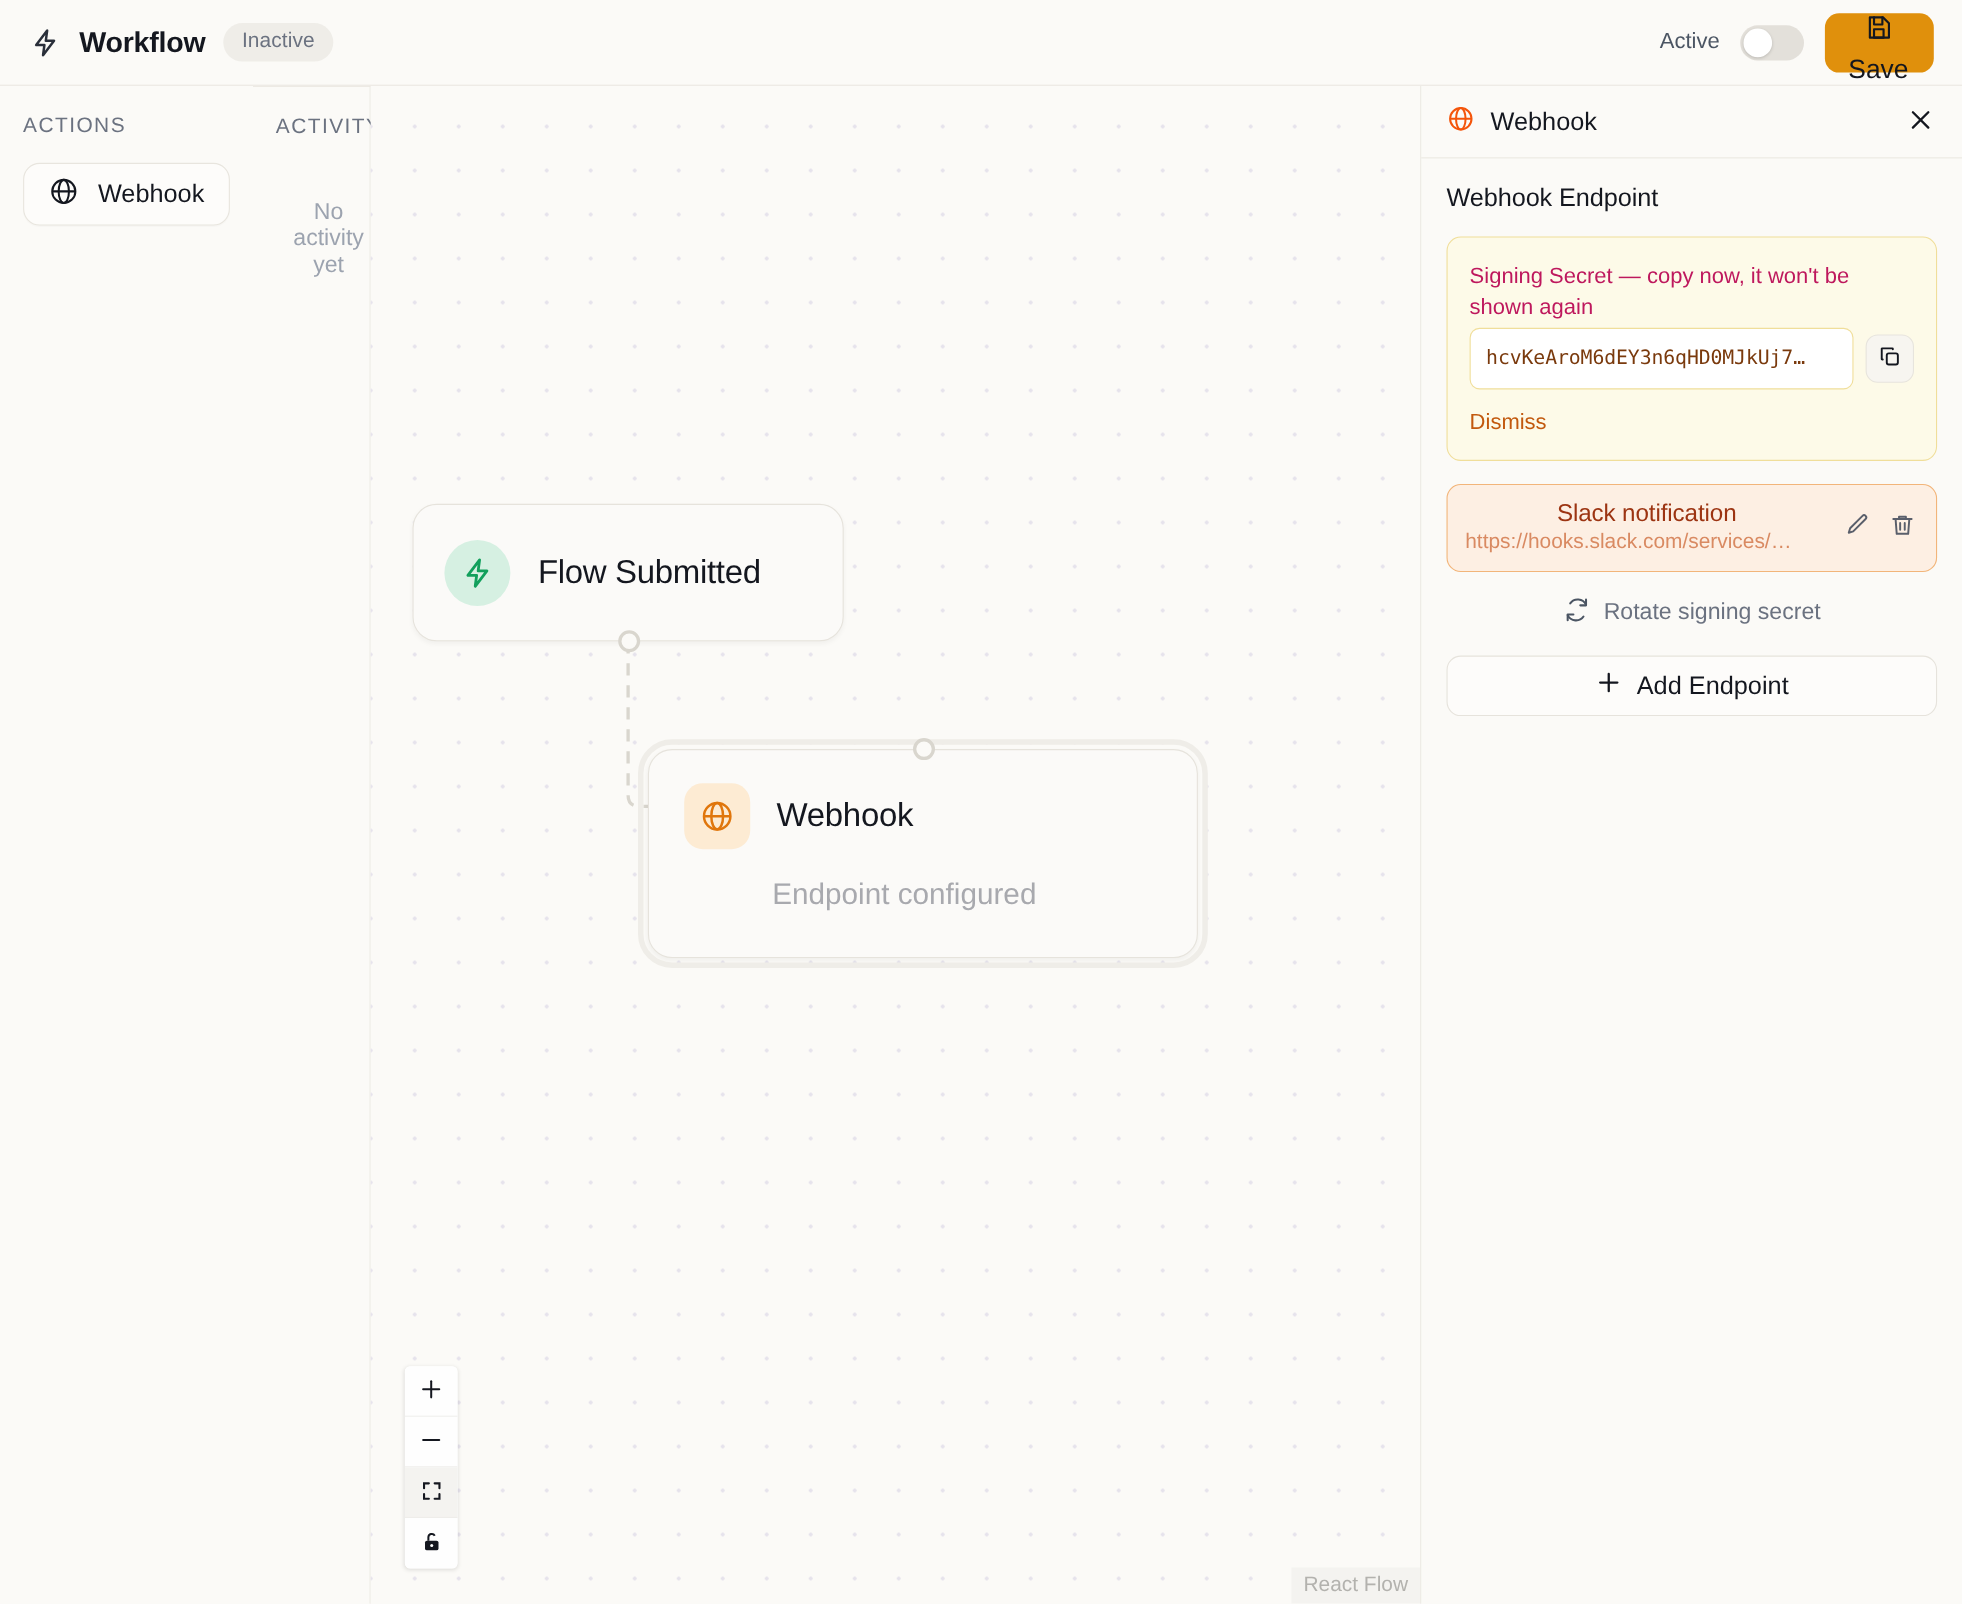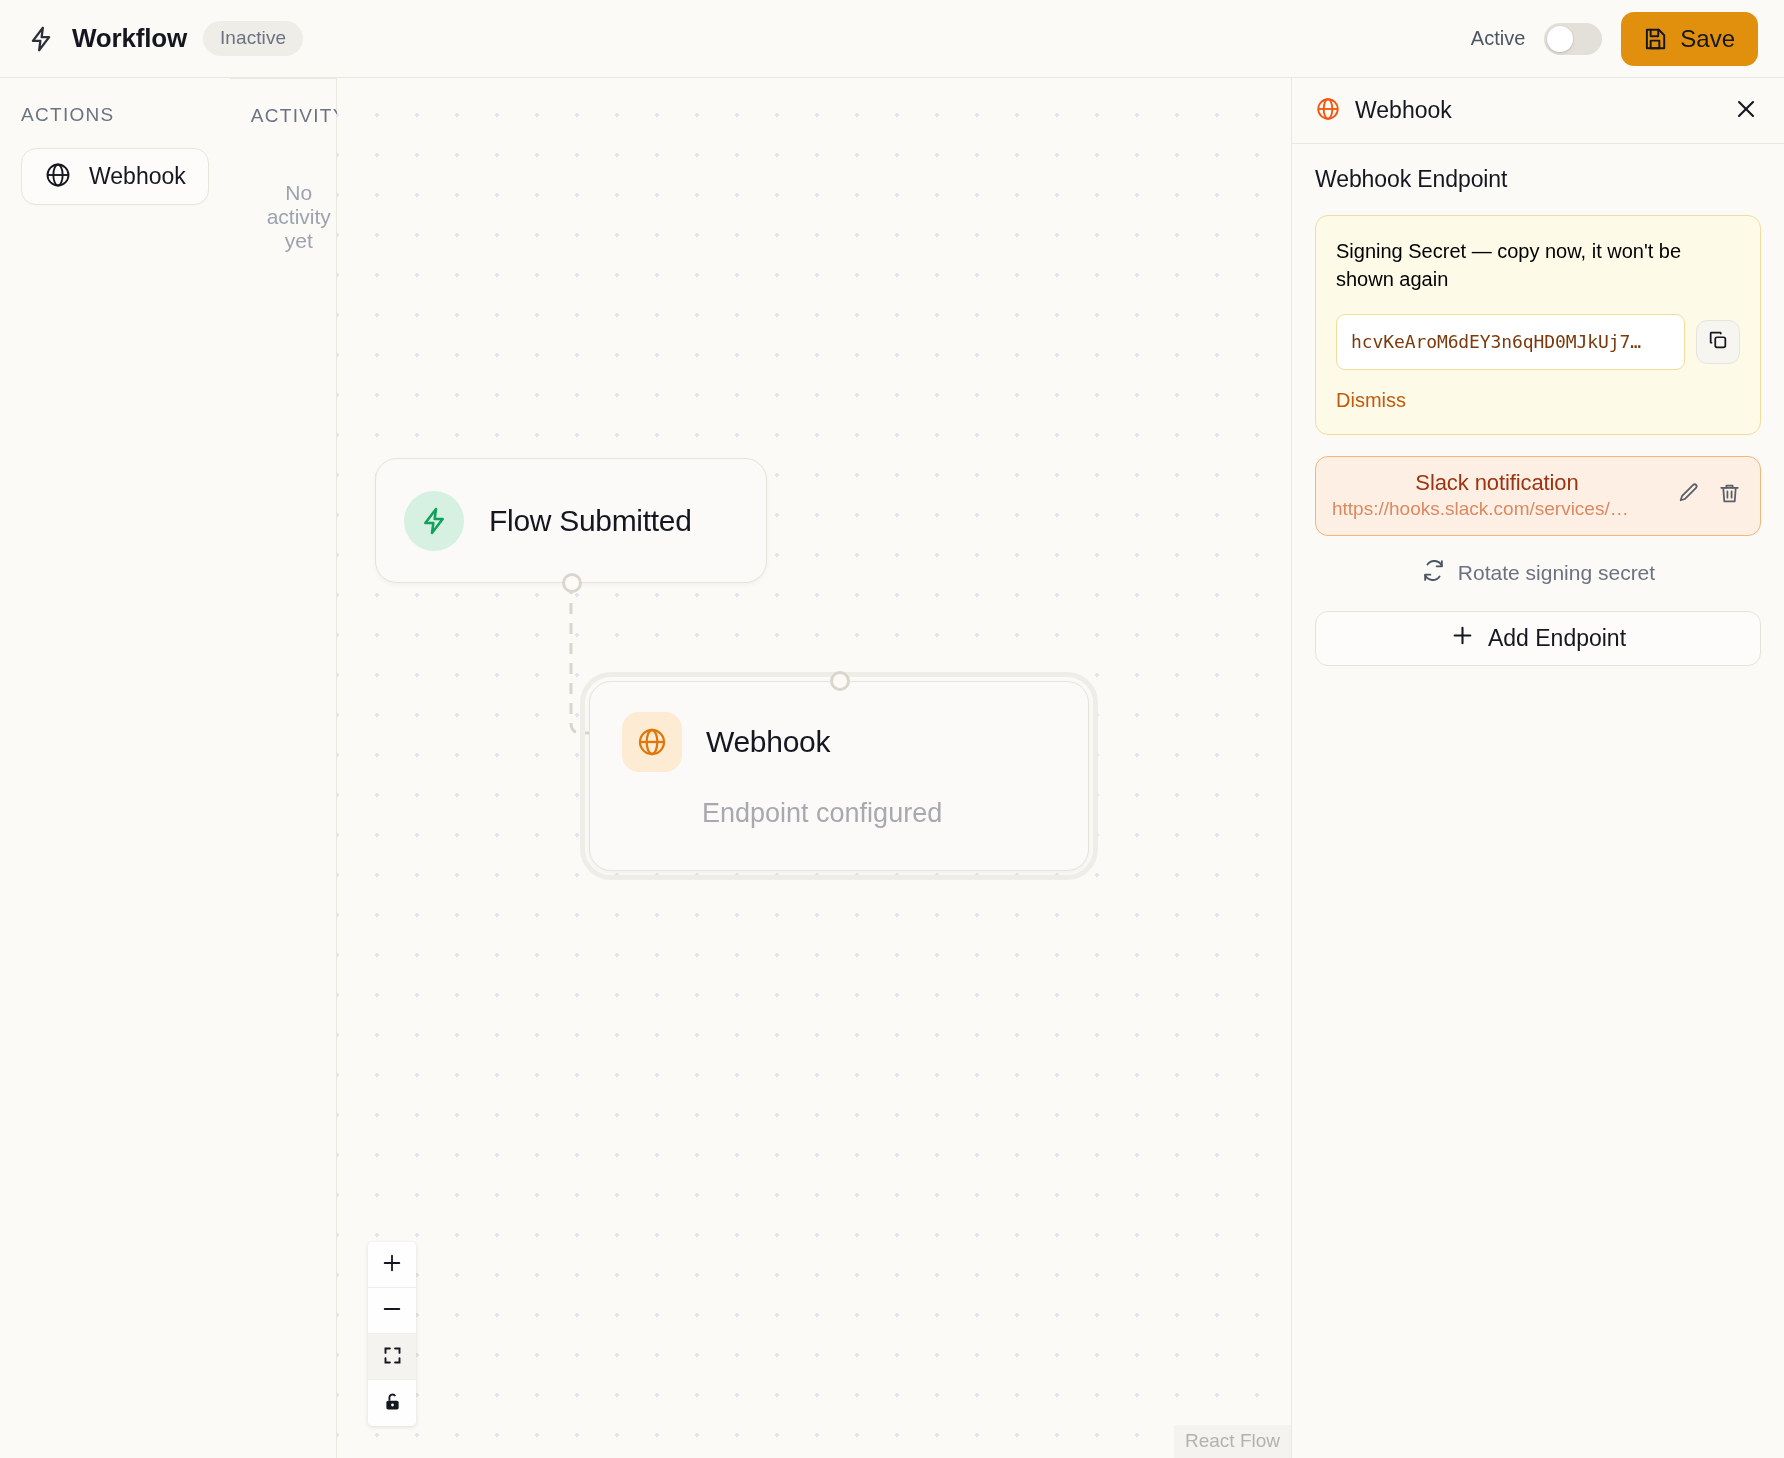--- a/index.html
+++ b/index.html
@@ -89,20 +89,21 @@
     border-radius: 13px;
     height: 54px;
     padding: 0 23px 0 21px;
     display: flex;
     align-items: center;
     gap: 12px;
     font-size: 24px;
     font-weight: 500;
     cursor: pointer;
     font-family: inherit;
+    flex-direction: column;
   }
   .save-btn svg { display: block; }
 
   
   .body {
     flex: 1;
     display: flex;
     min-height: 0;
   }
 
@@ -305,24 +306,24 @@
   }
 
   .secret-card {
     background: #FDFAE8;
     border: 1px solid #F0DE9A;
     border-radius: 13px;
     padding: 21px 20px 22px;
     margin-bottom: 21px;
   }
   .secret-warning {
-    color: #000000;
+    color: #be185d;
     font-size: 20px;
     line-height: 1.42;
-    margin-bottom: 20px;
+    margin-bottom: 4px;
   }
   .secret-row {
     display: flex;
     align-items: center;
     gap: 11px;
   }
   .secret-input {
     flex: 1;
     background: #fff;
     border: 1px solid #F0DE9A;

